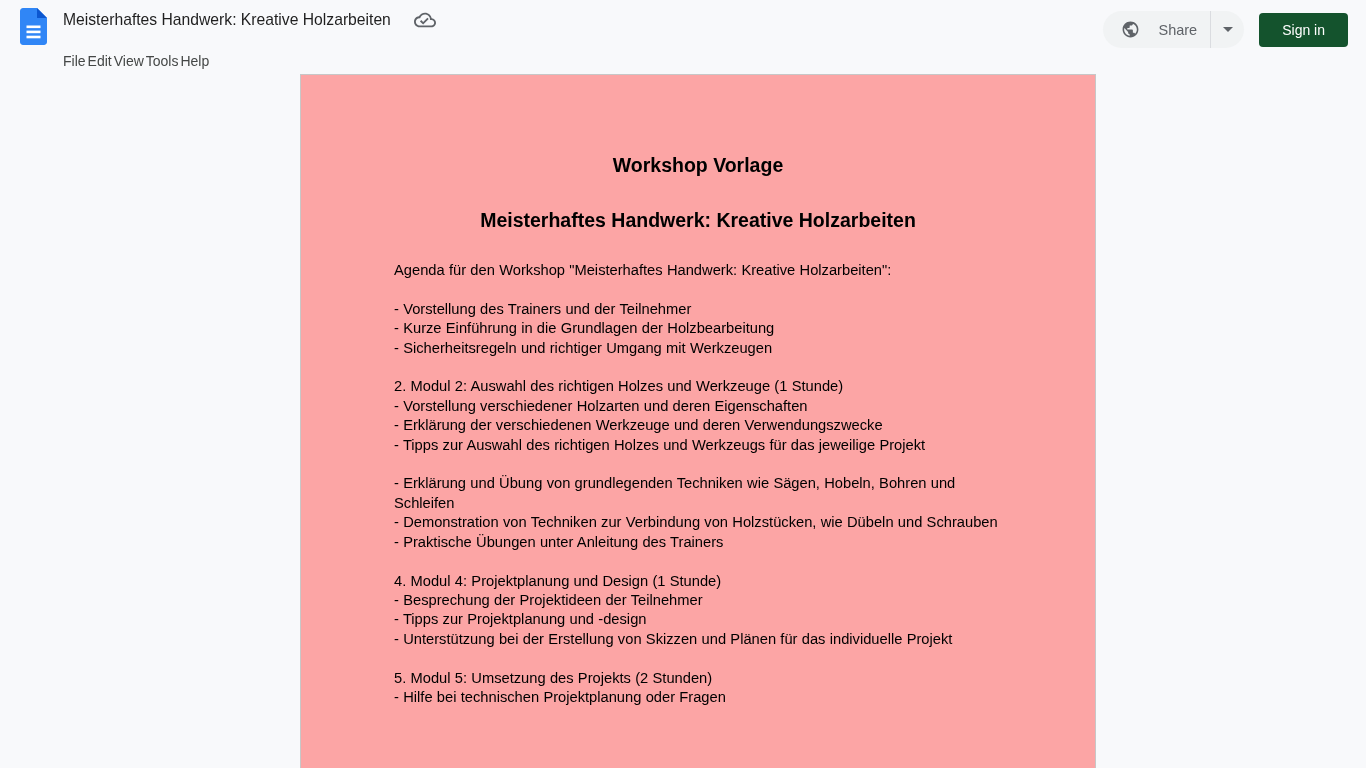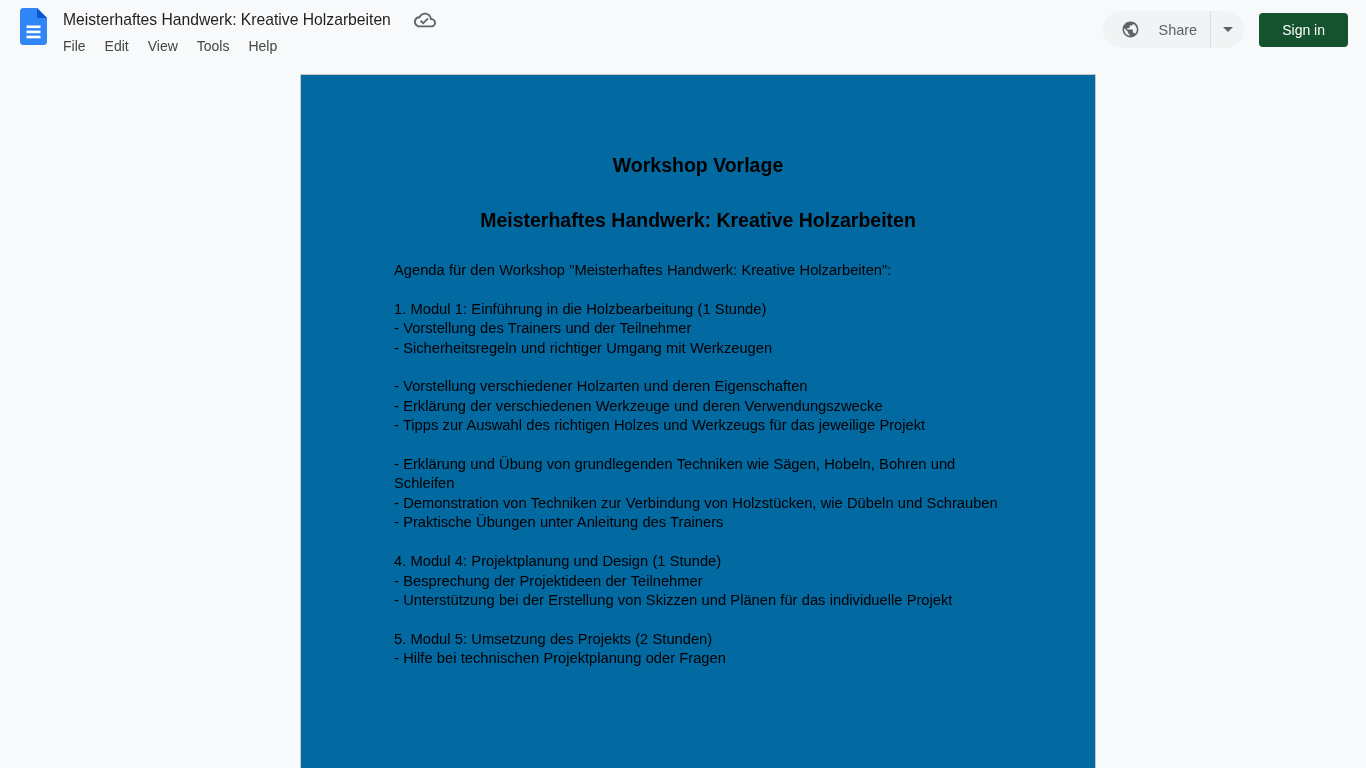--- a/index.html
+++ b/index.html
@@ -18,21 +18,21 @@
     height: 62px;
     padding: 7px 18px 0 20px;
   }
   .header-left { display: flex; }
   .docs-logo { width: 27px; height: 37px; margin-top: 1px; cursor: pointer; flex: 0 0 auto; }
   .title-col { margin-left: 16px; }
   .title-row { display: flex; align-items: center; margin-top: 1px; height: 24px; }
   .doc-title { font-size: 15.7px; color: #1f1f1f; white-space: nowrap; }
   .cloud-icon { margin-left: 23px; width: 24px; height: 24px; display: flex; align-items: center; }
   .cloud-icon svg { width: 22px; height: 22px; fill: #5f6368; }
-  .menu-bar { display: flex; gap: 19px; margin-top: 5px; text-align: center; }
+  .menu-bar { display: flex; gap: 2px; margin-top: 20px; text-align: center; }
   .menu-item { font-size: 14px; color: #444746; cursor: pointer; line-height: 18px; }
 
   .header-actions { display: flex; align-items: center; gap: 15px; margin-top: 4px; }
   .share-group {
     display: flex;
     align-items: stretch;
     height: 37px;
     background: #f1f3f4;
     border-radius: 19px;
     overflow: hidden;
@@ -62,21 +62,21 @@
     font-size: 14px; font-weight: 500; font-family: inherit;
     border: 0; border-radius: 4px; cursor: pointer;
   }
 
   
   .canvas { margin-top: 12px; }
   .page {
     width: 796px;
     margin-left: 300px;
     height: 695px;
-    background: #0369a1;
+    background: #fca5a5;
     border: 1px solid #c7c7c7;
     border-bottom: 0;
     padding: 78px 93px 0 93px;
   }
   .doc-h1, .doc-h2 {
     font-size: 19.5px; line-height: 25px; font-weight: 700;
     text-align: center; color: #000000;
   }
   .doc-h2 { margin-top: 30px; margin-bottom: 28px; }
   .doc-line {
@@ -136,33 +136,35 @@
   </div>
 </header>
 
 <main class="canvas">
   <div class="page">
     <h1 class="doc-h1">Workshop Vorlage</h1>
     <h2 class="doc-h2">Meisterhaftes Handwerk: Kreative Holzarbeiten</h2>
     <div>
         <div class="doc-line">Agenda für den Workshop "Meisterhaftes Handwerk: Kreative Holzarbeiten":</div>
         <div class="doc-line">&nbsp;</div>
-        <div class="doc-line">1. Modul 1: Einführung in die Holzbearbeitung (1 Stunde)</div>
         <div class="doc-line">- Vorstellung des Trainers und der Teilnehmer</div>
+        <div class="doc-line">- Kurze Einführung in die Grundlagen der Holzbearbeitung</div>
         <div class="doc-line">- Sicherheitsregeln und richtiger Umgang mit Werkzeugen</div>
         <div class="doc-line">&nbsp;</div>
+        <div class="doc-line">2. Modul 2: Auswahl des richtigen Holzes und Werkzeuge (1 Stunde)</div>
         <div class="doc-line">- Vorstellung verschiedener Holzarten und deren Eigenschaften</div>
         <div class="doc-line">- Erklärung der verschiedenen Werkzeuge und deren Verwendungszwecke</div>
         <div class="doc-line">- Tipps zur Auswahl des richtigen Holzes und Werkzeugs für das jeweilige Projekt</div>
         <div class="doc-line">&nbsp;</div>
         <div class="doc-line">- Erklärung und Übung von grundlegenden Techniken wie Sägen, Hobeln, Bohren und Schleifen</div>
         <div class="doc-line">- Demonstration von Techniken zur Verbindung von Holzstücken, wie Dübeln und Schrauben</div>
         <div class="doc-line">- Praktische Übungen unter Anleitung des Trainers</div>
         <div class="doc-line">&nbsp;</div>
         <div class="doc-line">4. Modul 4: Projektplanung und Design (1 Stunde)</div>
         <div class="doc-line">- Besprechung der Projektideen der Teilnehmer</div>
+        <div class="doc-line">- Tipps zur Projektplanung und -design</div>
         <div class="doc-line">- Unterstützung bei der Erstellung von Skizzen und Plänen für das individuelle Projekt</div>
         <div class="doc-line">&nbsp;</div>
         <div class="doc-line">5. Modul 5: Umsetzung des Projekts (2 Stunden)</div>
         <div class="doc-line">- Hilfe bei technischen Projektplanung oder Fragen</div>
       </div>
   </div>
 </main>
 
 </body></html>

